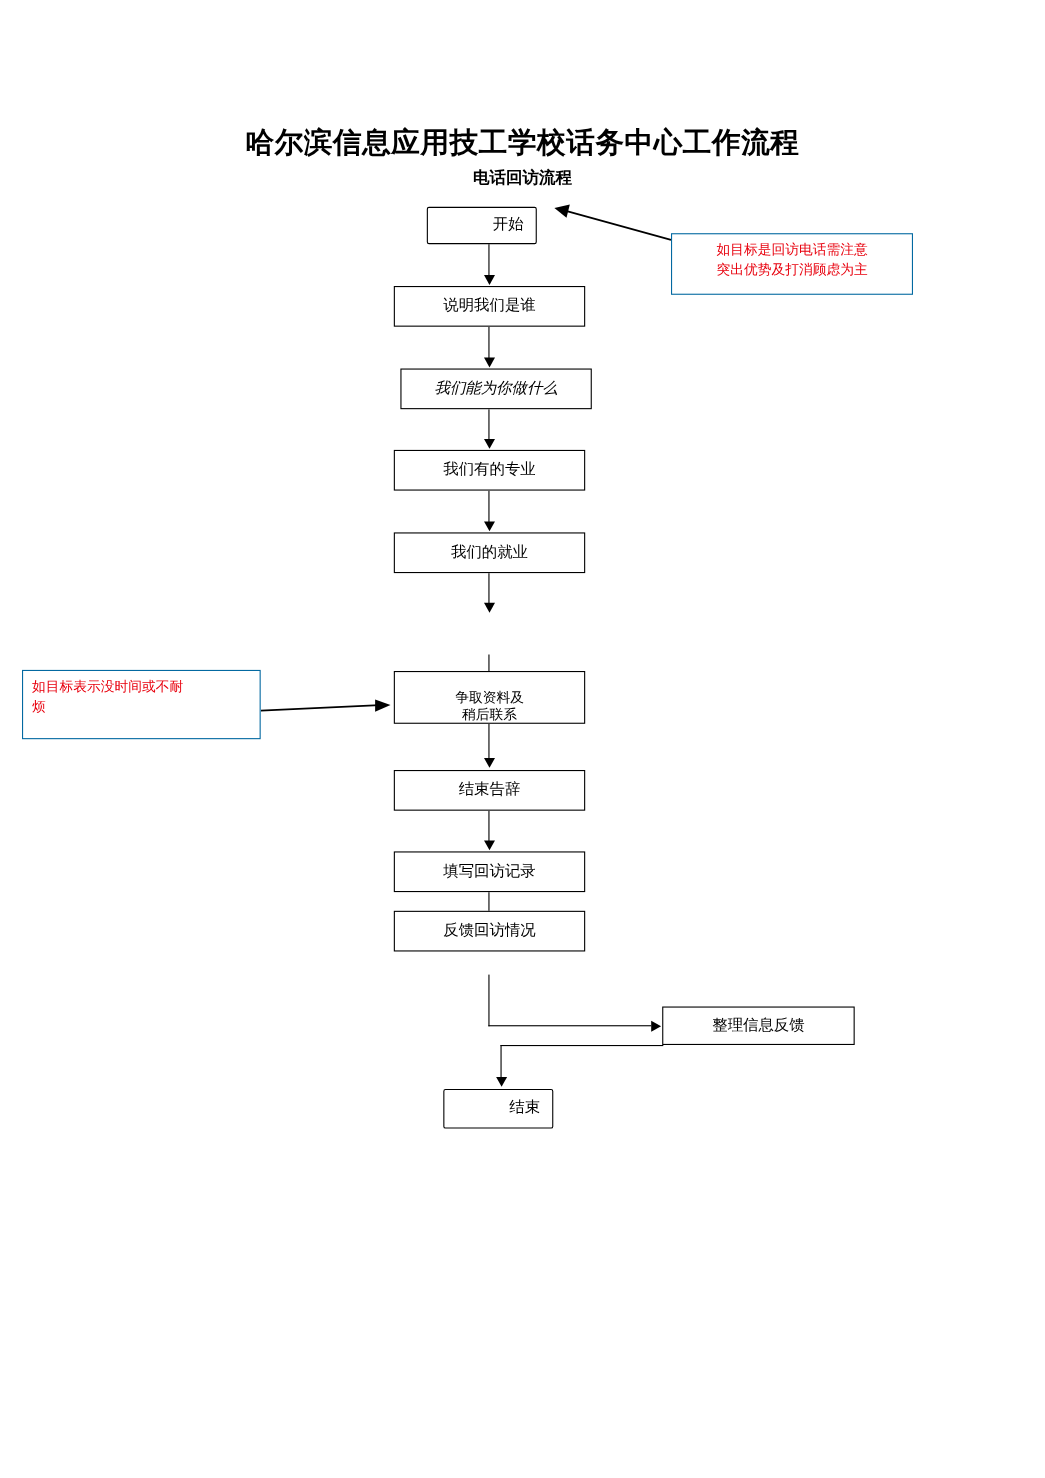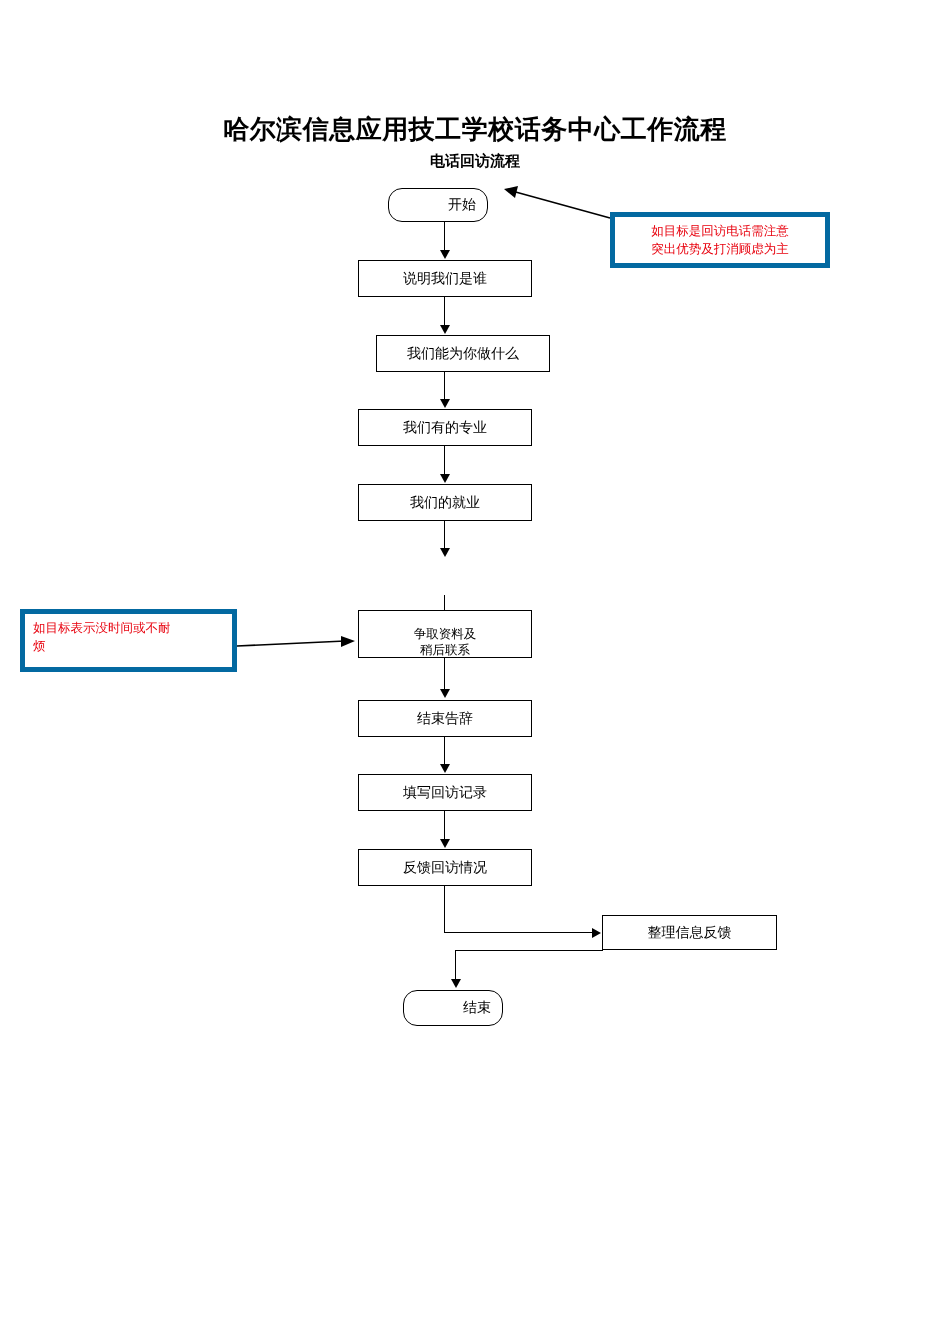--- a/index.html
+++ b/index.html
@@ -53,32 +53,32 @@
     font-family: "Liberation Serif", "DejaVu Serif", serif;
     font-size: 14px;
     color: #000;
     display: flex;
     align-items: center;
     justify-content: center;
     text-align: center;
     line-height: 1.25;
   }
   .node.rounded {
-    border-radius: 14px;
+    border-radius: 2px;
     padding-left: 48px;
   }
   .node.two-line {
     font-size: 12.5px;
     line-height: 1.35;
   }
   
   .note {
     position: absolute;
     box-sizing: border-box;
-    border: 5px solid #0369a1;
+    border: 1px solid #0369a1;
     background: #ffffff;
     color: #e8000d;
     font-family: "Liberation Serif", "DejaVu Serif", serif;
     font-size: 12.5px;
     line-height: 1.45;
     padding: 5px 8px;
   }
   .note.centered { text-align: center; }
   .note.leftal { text-align: left; }
   
@@ -168,21 +168,21 @@
   </svg>
 
   <div class="node rounded" style="left:388px; top:188px; width:100px; height:34px;">
     <span>开始</span>
   </div>
 
   <div class="node" style="left:358px; top:260px; width:174px; height:37px;">
     <span>说明我们是谁</span>
   </div>
 
-  <div class="node" style="left:376px; top:335px; width:174px; height:37px;">
+  <div class="node" style="left:364px; top:335px; width:174px; height:37px;font-style:italic;">
     <span>我们能为你做什么</span>
   </div>
 
   <div class="node" style="left:358px; top:409px; width:174px; height:37px;">
     <span>我们有的专业</span>
   </div>
 
   <div class="node" style="left:358px; top:484px; width:174px; height:37px;">
     <span>我们的就业</span>
   </div>
@@ -196,21 +196,21 @@
   </div>
 
   <div class="node" style="left:358px; top:700px; width:174px; height:37px;">
     <span>结束告辞</span>
   </div>
 
   <div class="node" style="left:358px; top:774px; width:174px; height:37px;">
     <span>填写回访记录</span>
   </div>
 
-  <div class="node" style="left:358px; top:849px; width:174px; height:37px;">
+  <div class="node" style="left:358px; top:828px; width:174px; height:37px;">
     <span>反馈回访情况</span>
   </div>
 
   <div class="node" style="left:602px; top:915px; width:175px; height:35px;text-align:center;">
     <span>整理信息反馈</span>
   </div>
 
   <div class="node rounded" style="left:403px; top:990px; width:100px; height:36px;">
     <span>结束</span>
   </div>

